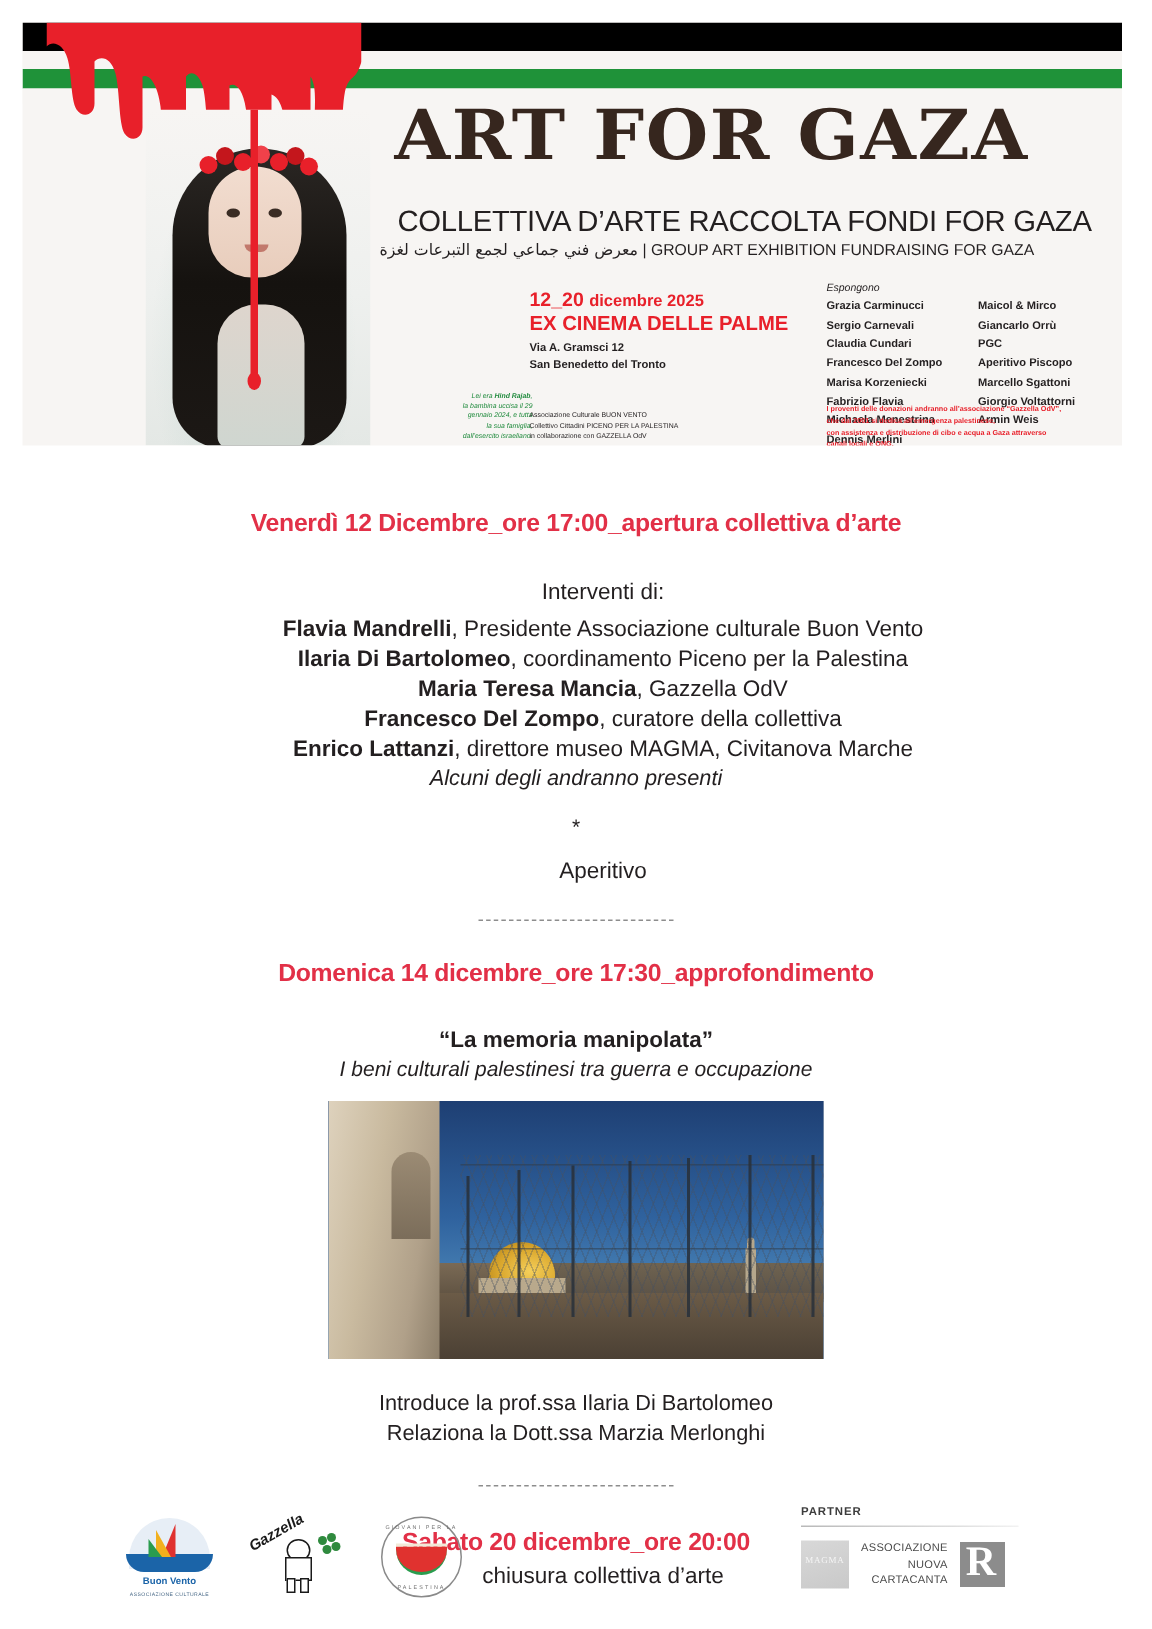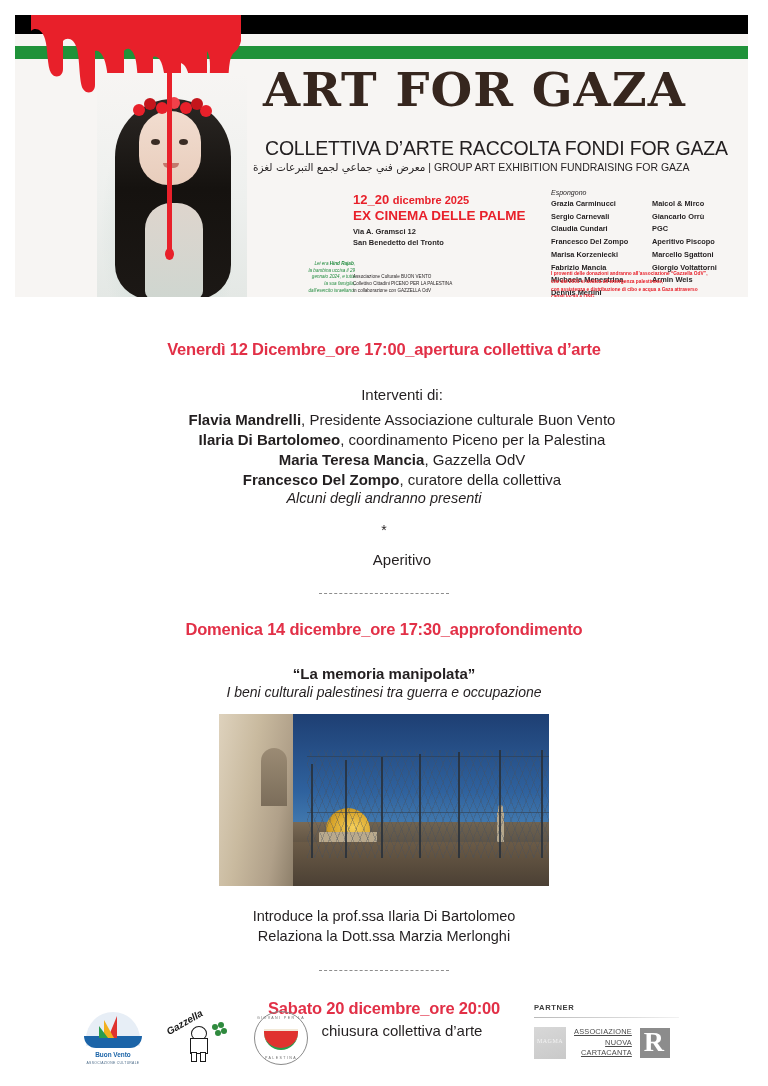--- a/index.html
+++ b/index.html
@@ -530,21 +530,20 @@
     text-align:center; font-size: 6px; letter-spacing: .5px;
     color: rgba(255,255,255,0.75);
     font-family: "Liberation Serif", serif;
   }
   .pl-text {
     font-size: 7.4px;
     line-height: 1.42;
     text-align: right;
     color: #4a4a4a;
     letter-spacing: .2px;
-    text-decoration: underline;
   }
   .pl-r {
     width: 30px; height: 30px;
     background: #8c8c8c;
     position: relative;
   }
   .pl-r span {
     position:absolute; left: 4px; top: -1px;
     font-size: 28px; font-weight: bold; color: #ffffff;
     font-family: "Liberation Serif", serif;
@@ -617,21 +616,21 @@
     <span>in collaborazione con GAZZELLA OdV</span>
   </div>
 
   <div class="espongono-label">Espongono</div>
   <div class="exhib-col c1">
     <div>Grazia Carminucci</div>
     <div>Sergio Carnevali</div>
     <div>Claudia Cundari</div>
     <div>Francesco Del Zompo</div>
     <div>Marisa Korzeniecki</div>
-    <div>Fabrizio Mancia</div>
+    <div>Fabrizio Flavia</div>
     <div>Michaela Menestrina</div>
     <div>Dennis Merlini</div>
   </div>
   <div class="exhib-col c2">
     <div>Maicol &amp; Mirco</div>
     <div>Giancarlo Orrù</div>
     <div>PGC</div>
     <div>Aperitivo Piscopo</div>
     <div>Marcello Sgattoni</div>
     <div>Giorgio Voltattorni</div>
@@ -656,20 +655,23 @@
     <span class="it">Flavia Mandrelli</span><span>, Presidente Associazione culturale Buon Vento</span>
   </div>
   <div class="line">
     <span class="it">Ilaria Di Bartolomeo</span><span>, coordinamento Piceno per la Palestina</span>
   </div>
   <div class="line">
     <span class="it">Maria Teresa Mancia</span><span>, Gazzella OdV</span>
   </div>
   <div class="line">
     <span class="it">Francesco Del Zompo</span><span>, curatore della collettiva</span>
+  </div>
+  <div class="line">
+    <span class="it">Enrico Lattanzi</span><span>, direttore museo MAGMA, Civitanova Marche</span>
   </div>
   <div class="sp-line">Alcuni degli andranno presenti</div>
 
   <div class="asterisk" style="margin-top:17px;">*</div>
 
   <div class="line" style="margin-top:13px;">Aperitivo</div>
 
   <div class="dash-sep" style="margin-top:22px;"></div>
 
   <div class="red-head" style="margin-top:25px;">Domenica 14 dicembre_ore 17:30_approfondimento</div>

